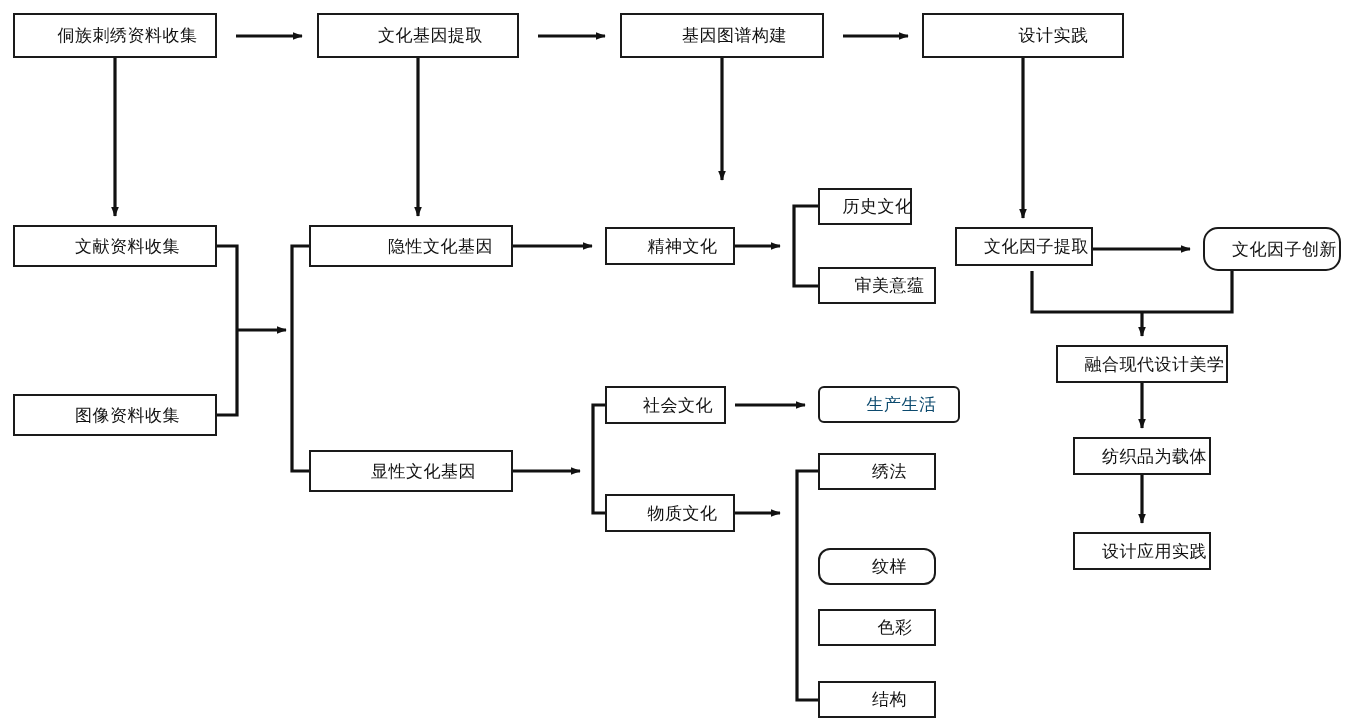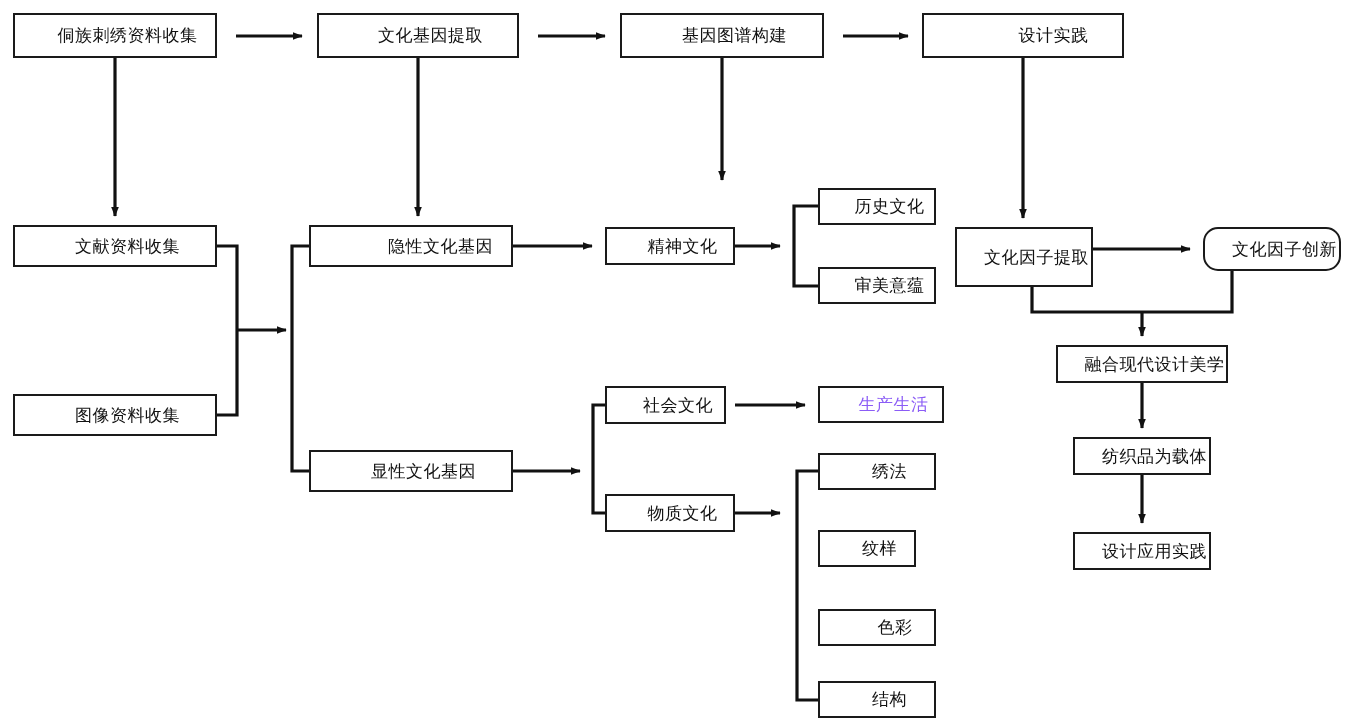--- a/index.html
+++ b/index.html
@@ -130,42 +130,42 @@
       </div>
       <div class="node" style="left: 605px; top: 227px; width: 130px; height: 38px; border-color: rgb(26, 26, 26); color: rgb(17, 17, 17);">
         <span class="node-label">精神文化</span>
       </div>
       <div class="node" style="left: 605px; top: 386px; width: 121px; height: 38px; border-color: rgb(26, 26, 26); color: rgb(17, 17, 17);">
         <span class="node-label">社会文化</span>
       </div>
       <div class="node" style="left: 605px; top: 494px; width: 130px; height: 38px; border-color: rgb(26, 26, 26); color: rgb(17, 17, 17);">
         <span class="node-label">物质文化</span>
       </div>
-      <div class="node" style="left: 818px; top: 188px; width: 118px; height: 37px; border-color: rgb(26, 26, 26); color: rgb(17, 17, 17);">
+      <div class="node" style="left: 818px; top: 188px; width: 94px; height: 37px; border-color: rgb(26, 26, 26); color: rgb(17, 17, 17);">
         <span class="node-label">历史文化</span>
       </div>
       <div class="node" style="left: 818px; top: 267px; width: 118px; height: 37px; border-color: rgb(26, 26, 26); color: rgb(17, 17, 17);">
         <span class="node-label">审美意蕴</span>
       </div>
-      <div class="node" style="left: 818px; top: 386px; width: 126px; height: 37px; border-color: rgb(26, 26, 26); color: #8b5cf6;">
+      <div class="node" style="left: 818px; top: 386px; width: 142px; height: 37px; border-color: rgb(26, 26, 26); color: #0c4a6e; border-radius: 6px;">
         <span class="node-label">生产生活</span>
       </div>
       <div class="node" style="left: 818px; top: 453px; width: 118px; height: 37px; border-color: rgb(26, 26, 26); color: rgb(17, 17, 17);">
         <span class="node-label">绣法</span>
       </div>
-      <div class="node" style="left: 818px; top: 530px; width: 98px; height: 37px; border-color: rgb(26, 26, 26); color: rgb(17, 17, 17);">
+      <div class="node" style="left: 818px; top: 548px; width: 118px; height: 37px; border-color: rgb(26, 26, 26); color: rgb(17, 17, 17); border-radius: 12px;">
         <span class="node-label">纹样</span>
       </div>
       <div class="node" style="left: 818px; top: 609px; width: 118px; height: 37px; border-color: rgb(26, 26, 26); color: rgb(17, 17, 17); padding-left: 11px;">
         <span class="node-label">色彩</span>
       </div>
       <div class="node" style="left: 818px; top: 681px; width: 118px; height: 37px; border-color: rgb(26, 26, 26); color: rgb(17, 17, 17);">
         <span class="node-label">结构</span>
       </div>
-      <div class="node" style="left: 955px; top: 227px; width: 138px; height: 60px; border-color: rgb(26, 26, 26); color: rgb(17, 17, 17);">
+      <div class="node" style="left: 955px; top: 227px; width: 138px; height: 39px; border-color: rgb(26, 26, 26); color: rgb(17, 17, 17);">
         <span class="node-label">文化因子提取</span>
       </div>
       <div class="node" style="left: 1203px; top: 227px; width: 138px; height: 44px; border-color: rgb(26, 26, 26); color: rgb(17, 17, 17); border-radius: 15px;">
         <span class="node-label">文化因子创新</span>
       </div>
       <div class="node" style="left: 1056px; top: 345px; width: 172px; height: 38px; border-color: rgb(26, 26, 26); color: rgb(17, 17, 17);">
         <span class="node-label">融合现代设计美学</span>
       </div>
       <div class="node" style="left: 1073px; top: 437px; width: 138px; height: 38px; border-color: rgb(26, 26, 26); color: rgb(17, 17, 17);">
         <span class="node-label">纺织品为载体</span>

